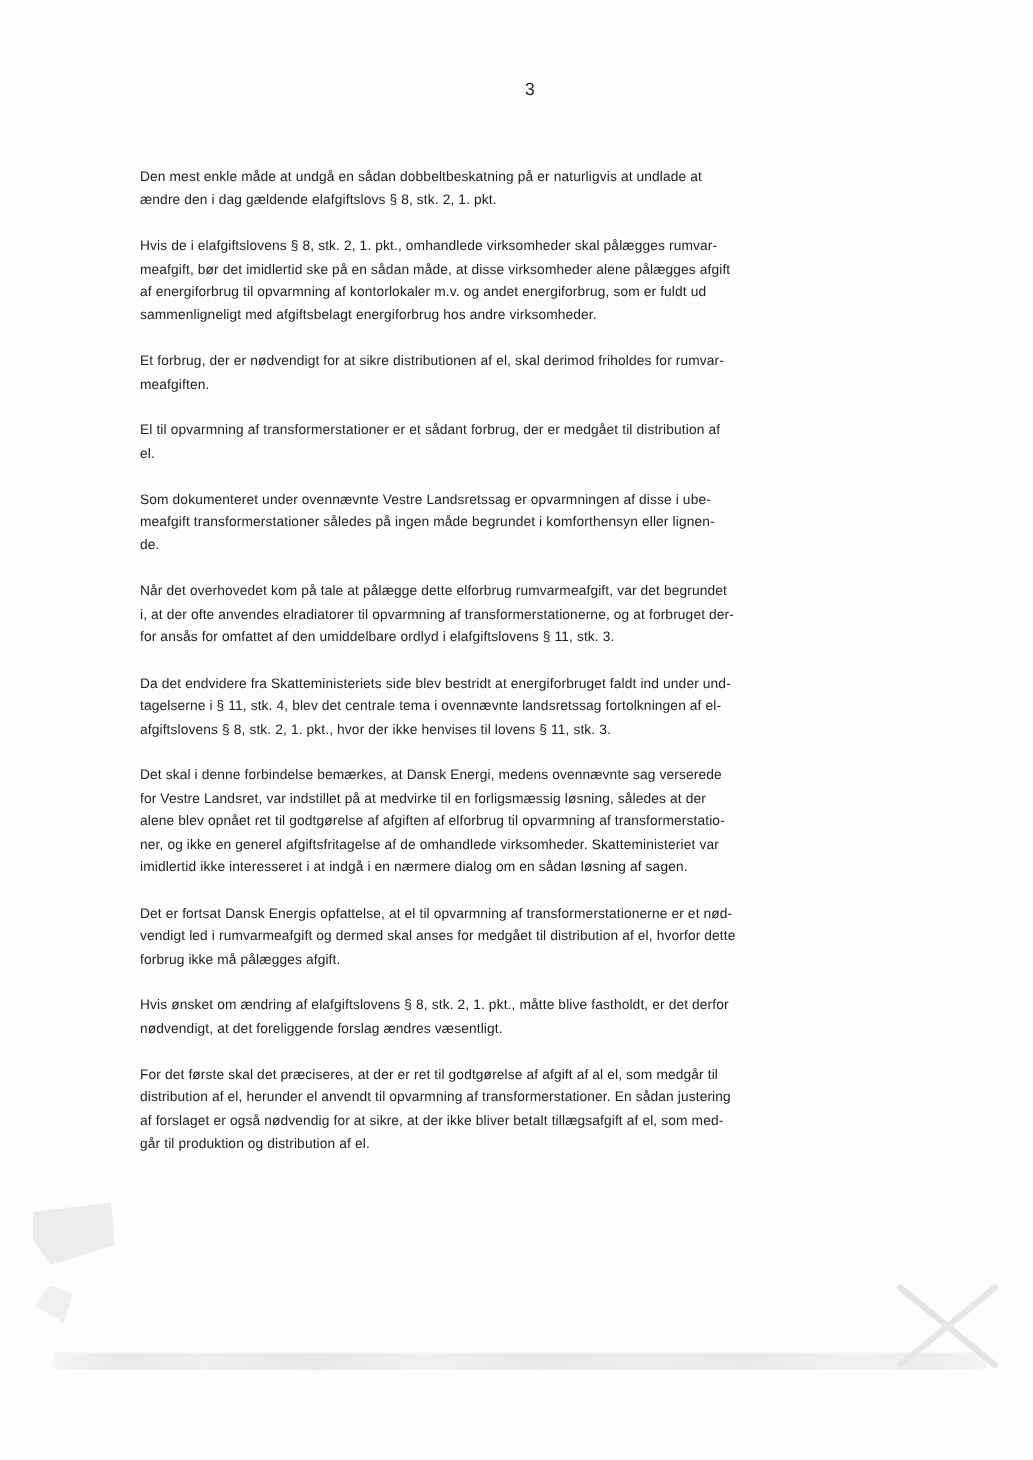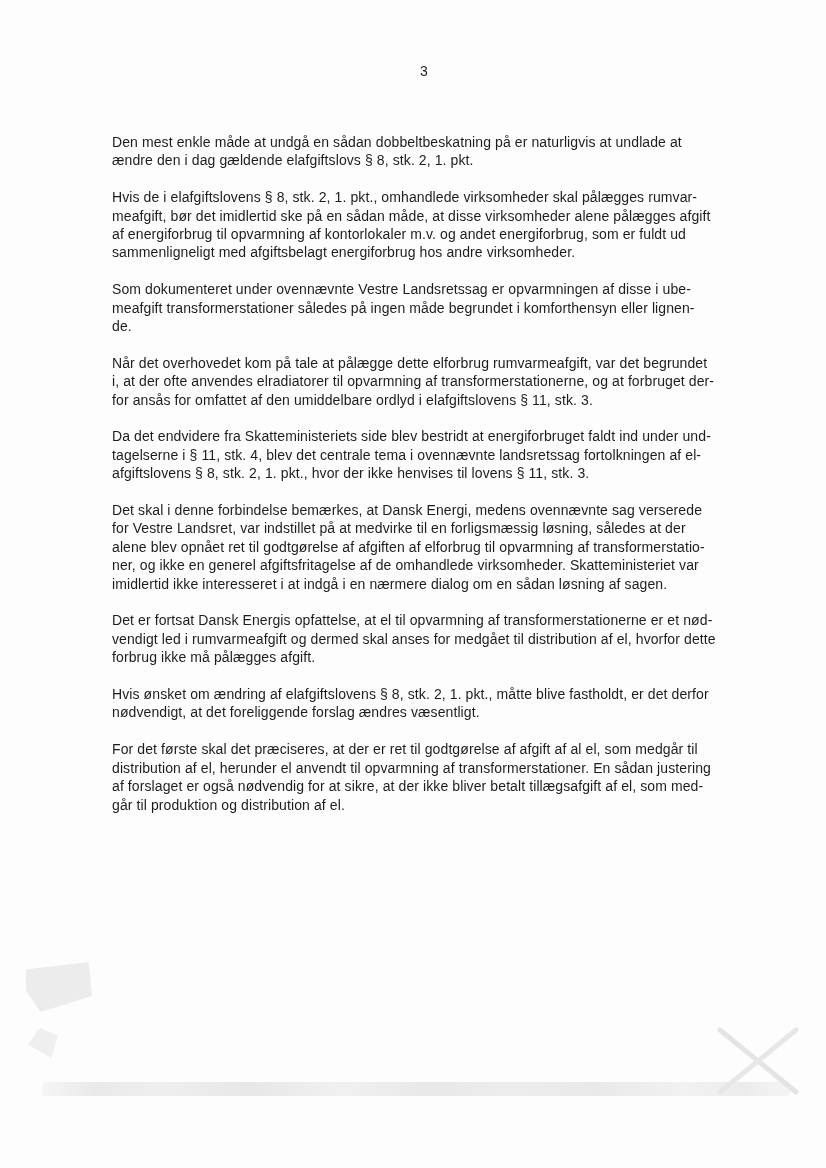--- a/index.html
+++ b/index.html
@@ -32,21 +32,21 @@
     color: #222;
   }
   .content {
     position: absolute;
     top: 133px;
     left: 112px;
     width: 705px;
   }
   .content p {
     margin: 0 0 18.4px 0;
-    font-size: 14px;
+    font-size: 11px;
     line-height: 18.4px;
     white-space: pre-line;
     letter-spacing: 0.1px;
     color: #1d1d1d;
   }
   
   .scan-band {
     position: absolute;
     left: 42px;
     top: 1082px;
@@ -90,20 +90,24 @@
 
   <div class="page-number">3</div>
 
   <div class="content">
     <p>Den mest enkle måde at undgå en sådan dobbeltbeskatning på er naturligvis at undlade at
 ændre den i dag gældende elafgiftslovs § 8, stk. 2, 1. pkt.</p>
     <p>Hvis de i elafgiftslovens § 8, stk. 2, 1. pkt., omhandlede virksomheder skal pålægges rumvar-
 meafgift, bør det imidlertid ske på en sådan måde, at disse virksomheder alene pålægges afgift
 af energiforbrug til opvarmning af kontorlokaler m.v. og andet energiforbrug, som er fuldt ud
 sammenligneligt med afgiftsbelagt energiforbrug hos andre virksomheder.</p>
+    <p>Et forbrug, der er nødvendigt for at sikre distributionen af el, skal derimod friholdes for rumvar-
+meafgiften.</p>
+    <p>El til opvarmning af transformerstationer er et sådant forbrug, der er medgået til distribution af
+el.</p>
     <p>Som dokumenteret under ovennævnte Vestre Landsretssag er opvarmningen af disse i ube-
 meafgift transformerstationer således på ingen måde begrundet i komforthensyn eller lignen-
 de.</p>
     <p>Når det overhovedet kom på tale at pålægge dette elforbrug rumvarmeafgift, var det begrundet
 i, at der ofte anvendes elradiatorer til opvarmning af transformerstationerne, og at forbruget der-
 for ansås for omfattet af den umiddelbare ordlyd i elafgiftslovens § 11, stk. 3.</p>
     <p>Da det endvidere fra Skatteministeriets side blev bestridt at energiforbruget faldt ind under und-
 tagelserne i § 11, stk. 4, blev det centrale tema i ovennævnte landsretssag fortolkningen af el-
 afgiftslovens § 8, stk. 2, 1. pkt., hvor der ikke henvises til lovens § 11, stk. 3.</p>
     <p>Det skal i denne forbindelse bemærkes, at Dansk Energi, medens ovennævnte sag verserede

